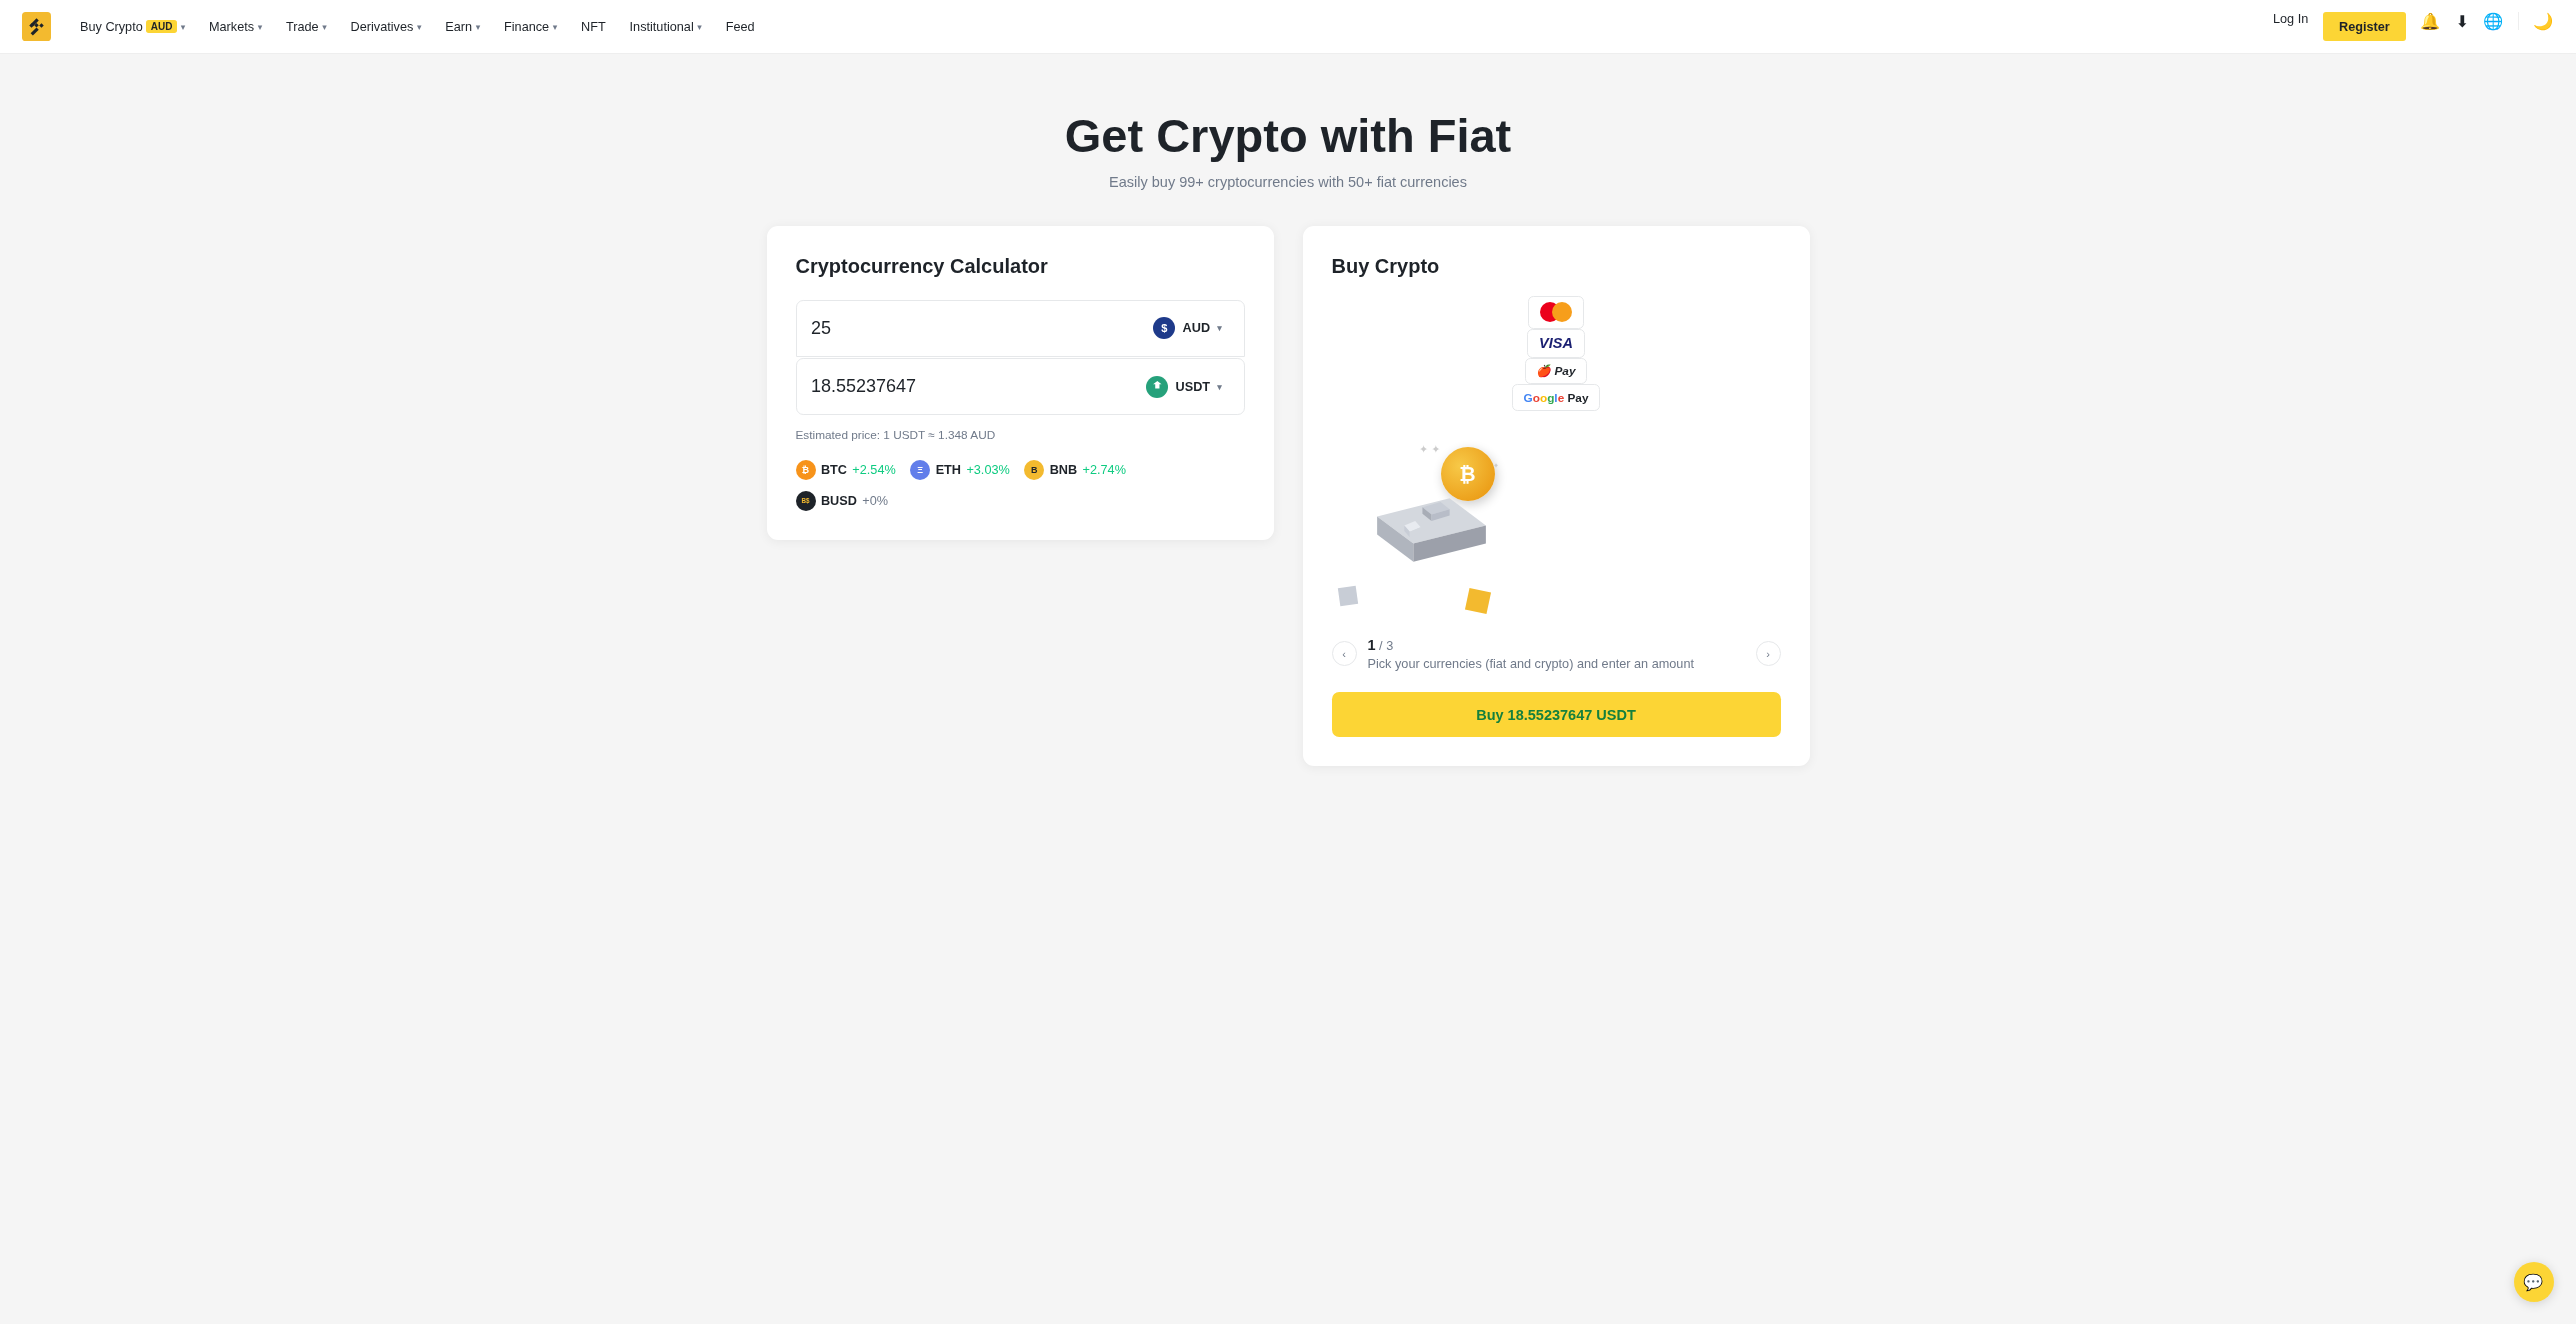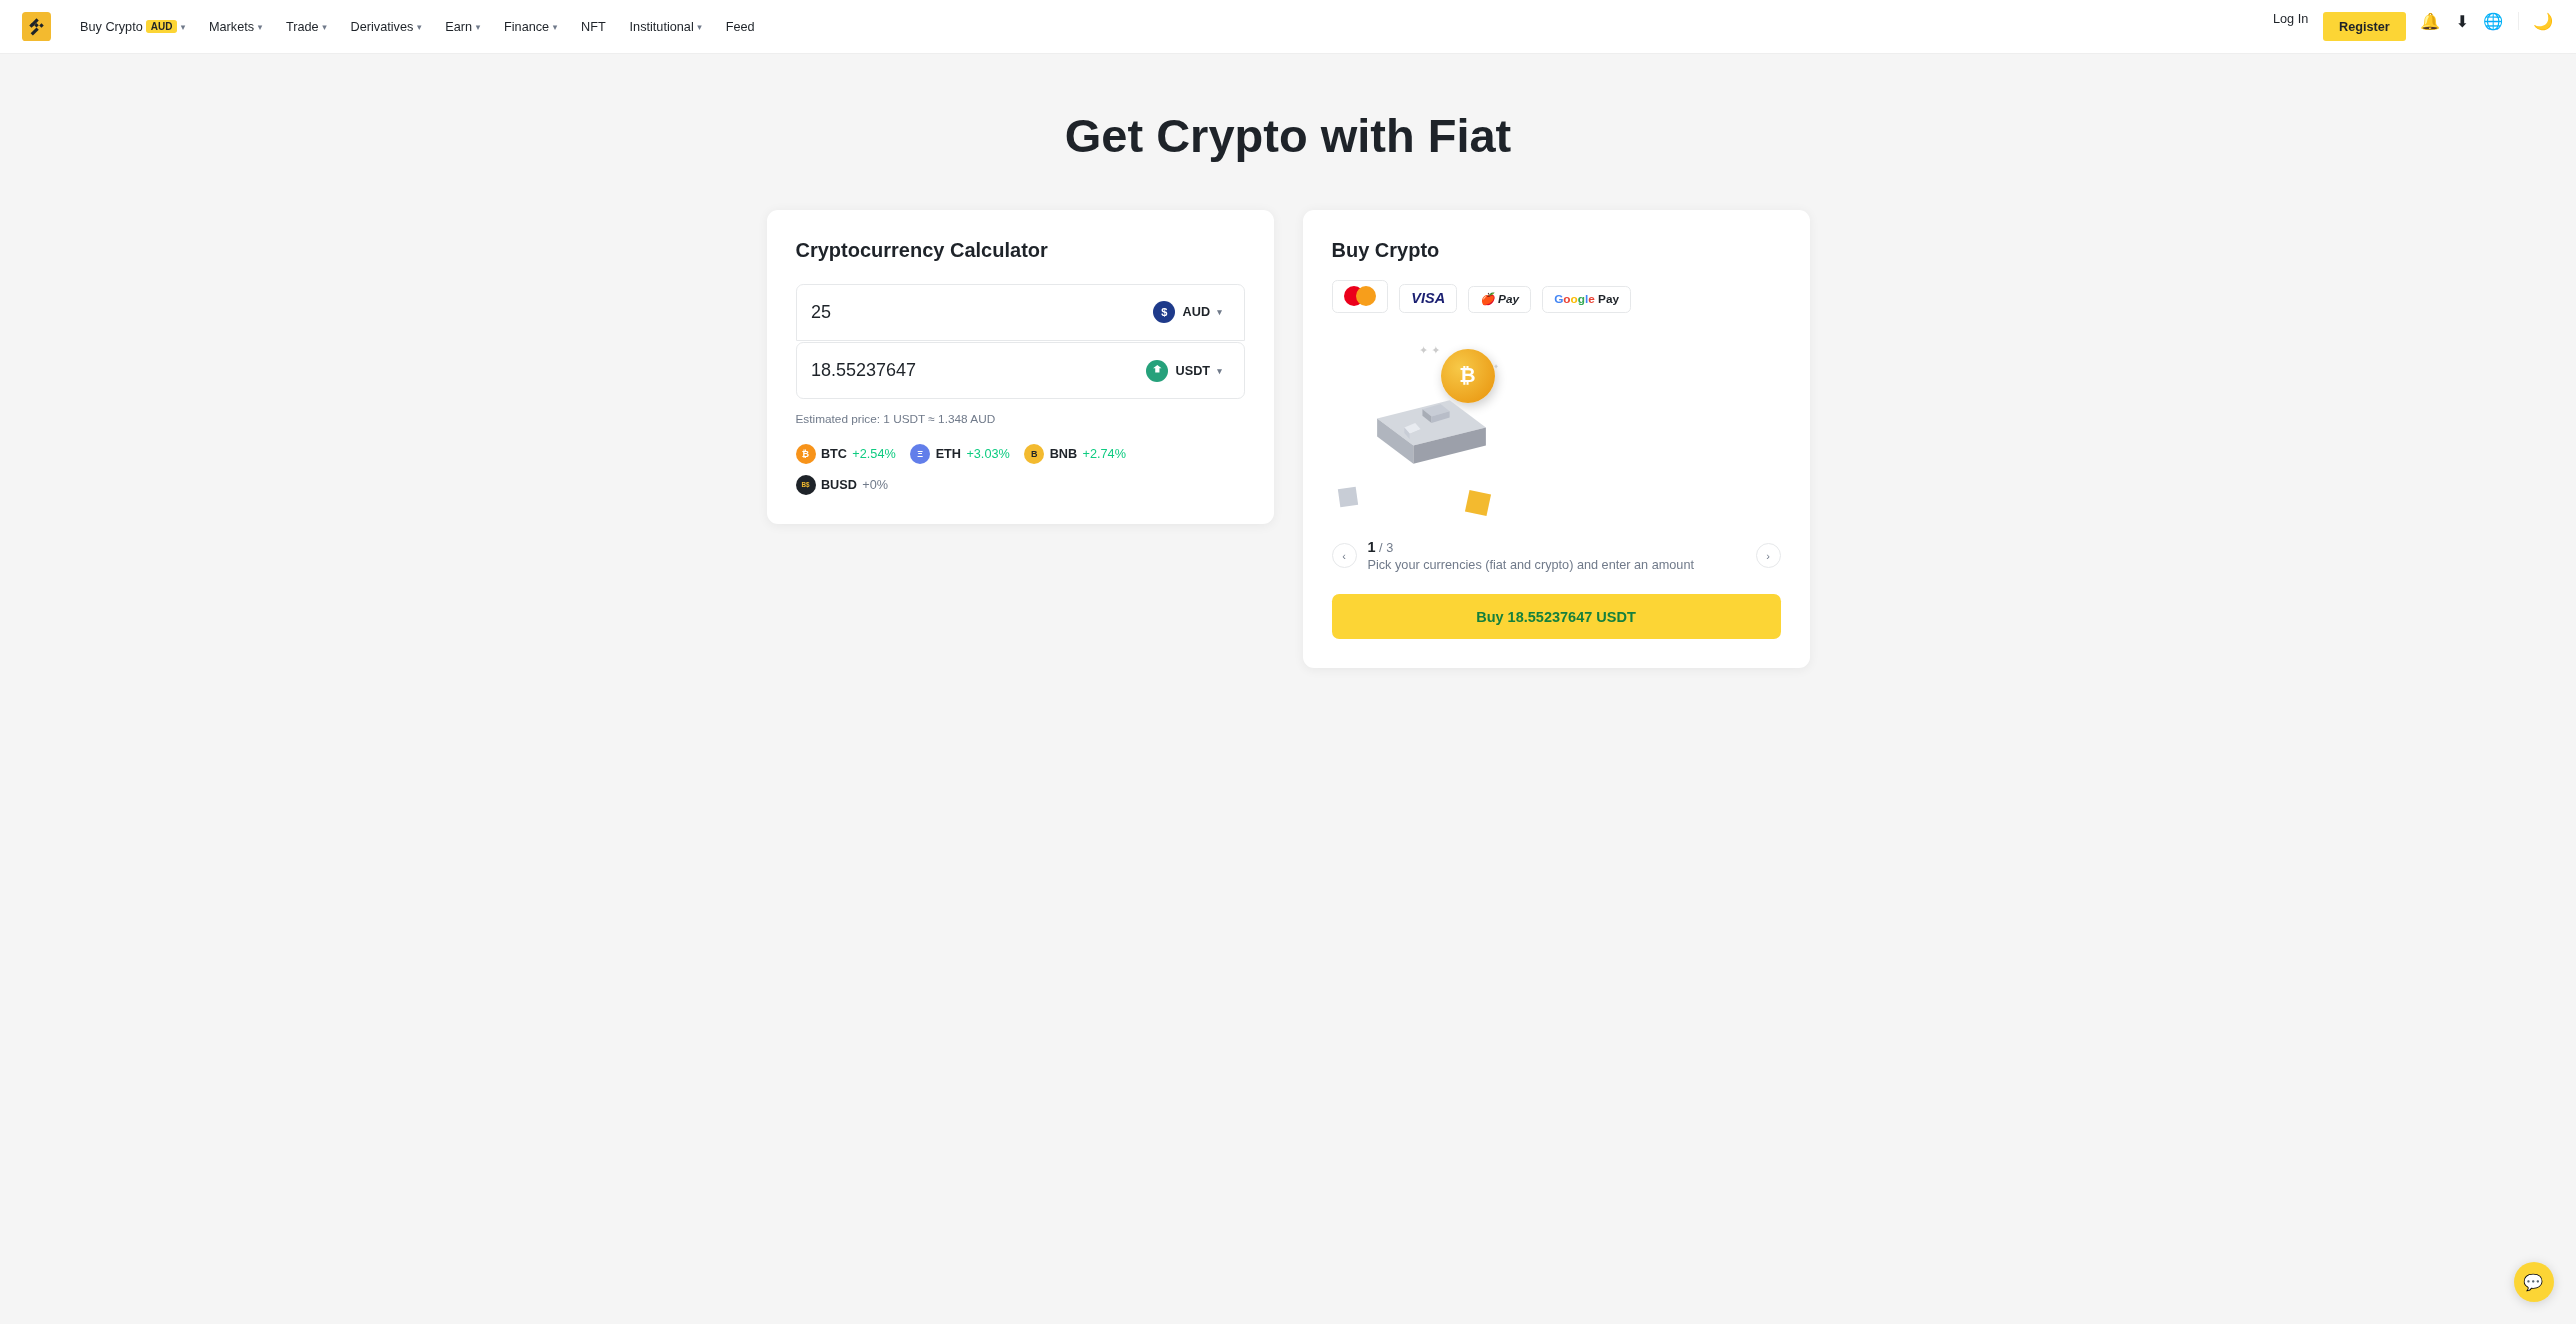--- a/index.html
+++ b/index.html
@@ -80,21 +80,21 @@
     .coin-name { font-weight: 600; color: #1e2329; }
     .coin-change-pos { color: #0ecb81; font-weight: 500; }
     .coin-change-neu { color: #707a8a; font-weight: 500; }
 
     
     .buy-card {
       background: #fff; border-radius: 11px; padding: 29px;
       box-shadow: 0 1.8px 11px rgba(0,0,0,0.06); position: relative; overflow: hidden;
     }
     .buy-title { font-size: 20px; font-weight: 700; margin-bottom: 18px; color: #1e2329; }
-    .payment-icons { display: flex; align-items: flex-end; gap: 11px; margin-bottom: 27px; }
+    .payment-icons { display: flex; align-items: center; gap: 0; margin-bottom: 27px; flex-direction: column; }
     .pay-icon {
       border: 0.9px solid #e6e8ea; border-radius: 5.4px; padding: 5.4px 11px;
       display: flex; align-items: center; font-size: 11px; font-weight: 700;
     }
     .mastercard { display: flex; gap: -3.6px; }
     .mc-circle1 { width: 20px; height: 20px; border-radius: 50%; background: #eb001b; }
     .mc-circle2 { width: 20px; height: 20px; border-radius: 50%; background: #f79e1b; margin-left: -7.2px; }
     .visa-text { font-size: 14.5px; font-weight: 800; color: #1a1f71; font-style: italic; }
     .apple-pay { font-size: 11.8px; font-weight: 600; color: #1e2329; font-style: italic; }
     .google-pay { font-size: 11.8px; font-weight: 600; color: #1e2329; }
@@ -199,20 +199,21 @@
     <span class="nav-icon">🔔</span>
     <span class="nav-icon">⬇</span>
     <span class="nav-icon">🌐</span>
     <div class="nav-divider"></div>
     <span class="nav-icon">🌙</span>
   </div>
 </nav>
 
 <div class="hero">
   <h1>Get Crypto with Fiat</h1>
+  <p>Easily buy 99+ cryptocurrencies with 50+ fiat currencies</p>
 </div>
 
 <div class="main-content">
 
   <div class="calc-card">
     <h2 class="calc-title">Cryptocurrency Calculator</h2>
 
     <div class="input-row">
       <input class="input-value" type="text" value="25" style="">
       <div class="currency-selector">

